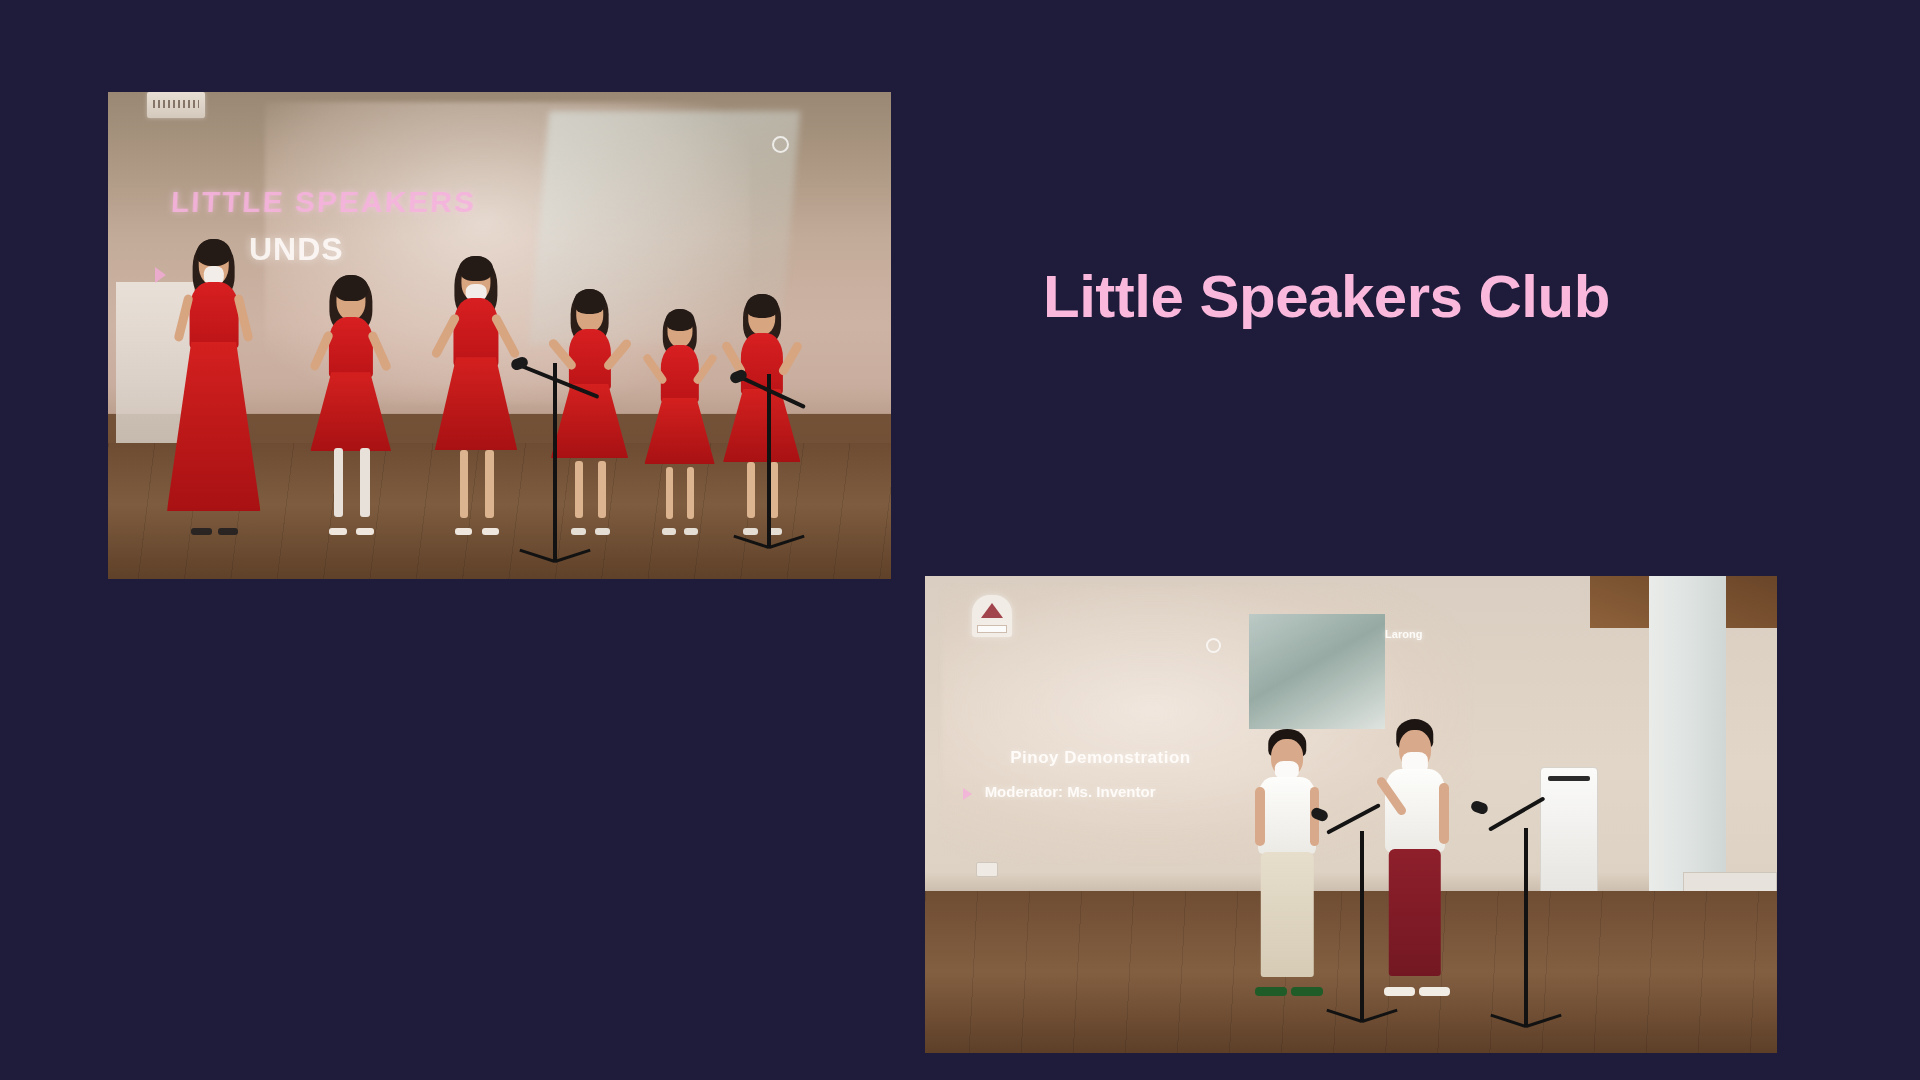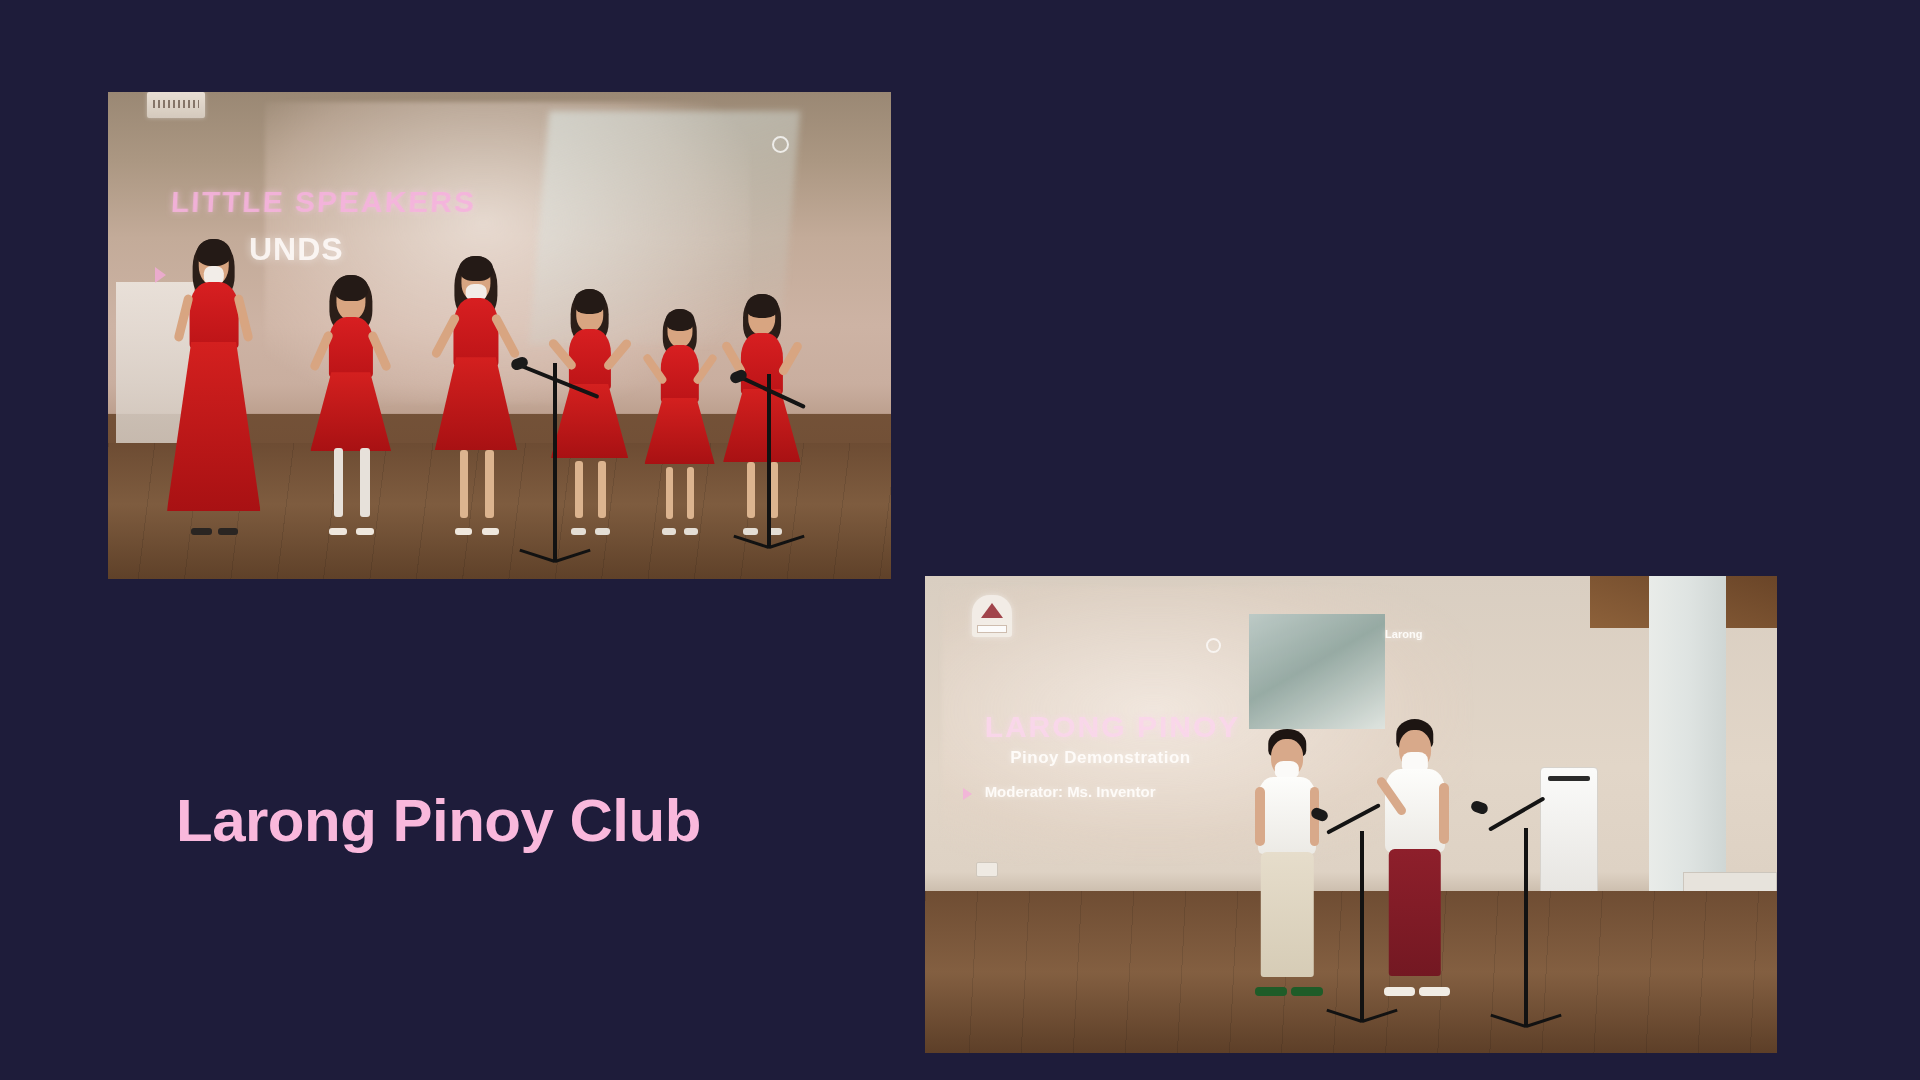--- a/index.html
+++ b/index.html
@@ -388,36 +388,36 @@
       <div class="pole" style="top:10%;bottom:1%;"></div>
       <div class="boom" style="left:4px;top:10%;width:74px;transform:rotate(25deg);"></div>
       <div class="head" style="left:-4px;top:8%;transform:rotate(-22deg);"></div>
       <div class="tri">
           <i></i>
           <b></b>
         </div>
     </div>
   </div>
 
+  <div class="club-title" id="title-speakers" style="color:#f9b8dc;">Little Speakers Club</div>
 
   <div class="photo" id="photo-larong">
     <div class="p2-wall"></div>
     <div class="p2-ceiling"></div>
     <div class="p2-pillar"></div>
     <div class="p2-proj"></div>
     <div class="p2-video"></div>
     <div class="p2-ring"></div>
 
     <div class="p2-logo">
         <i></i>
         <b></b>
       </div>
 
     <div class="p2-freeze">Larong</div>
-    <div class="p2-title">LARONG PINOY</div>
     <div class="p2-sub">Pinoy Demonstration</div>
     <div class="p2-modarrow"></div>
     <div class="p2-mod">Moderator: Ms. Inventor</div>
 
     <div class="p2-socket"></div>
     <div class="p2-aircon"></div>
     <div class="p2-table"></div>
     <div class="p2-floor"></div>
 
     <div class="b" style="left:37%;width:11%;height:56%;">
@@ -457,15 +457,14 @@
       <div class="pole" style="top:12%;bottom:1%;"></div>
       <div class="boom" style="left:2px;top:12%;width:64px;transform:rotate(-30deg);"></div>
       <div class="head" style="left:-16px;top:1%;transform:rotate(20deg);"></div>
       <div class="tri">
           <i></i>
           <b></b>
         </div>
     </div>
   </div>
 
-  <div class="club-title" id="title-larong" style="color:#f9b8dc;">Larong Pinoy Club</div>
 
 </div>
 
 </body></html>

